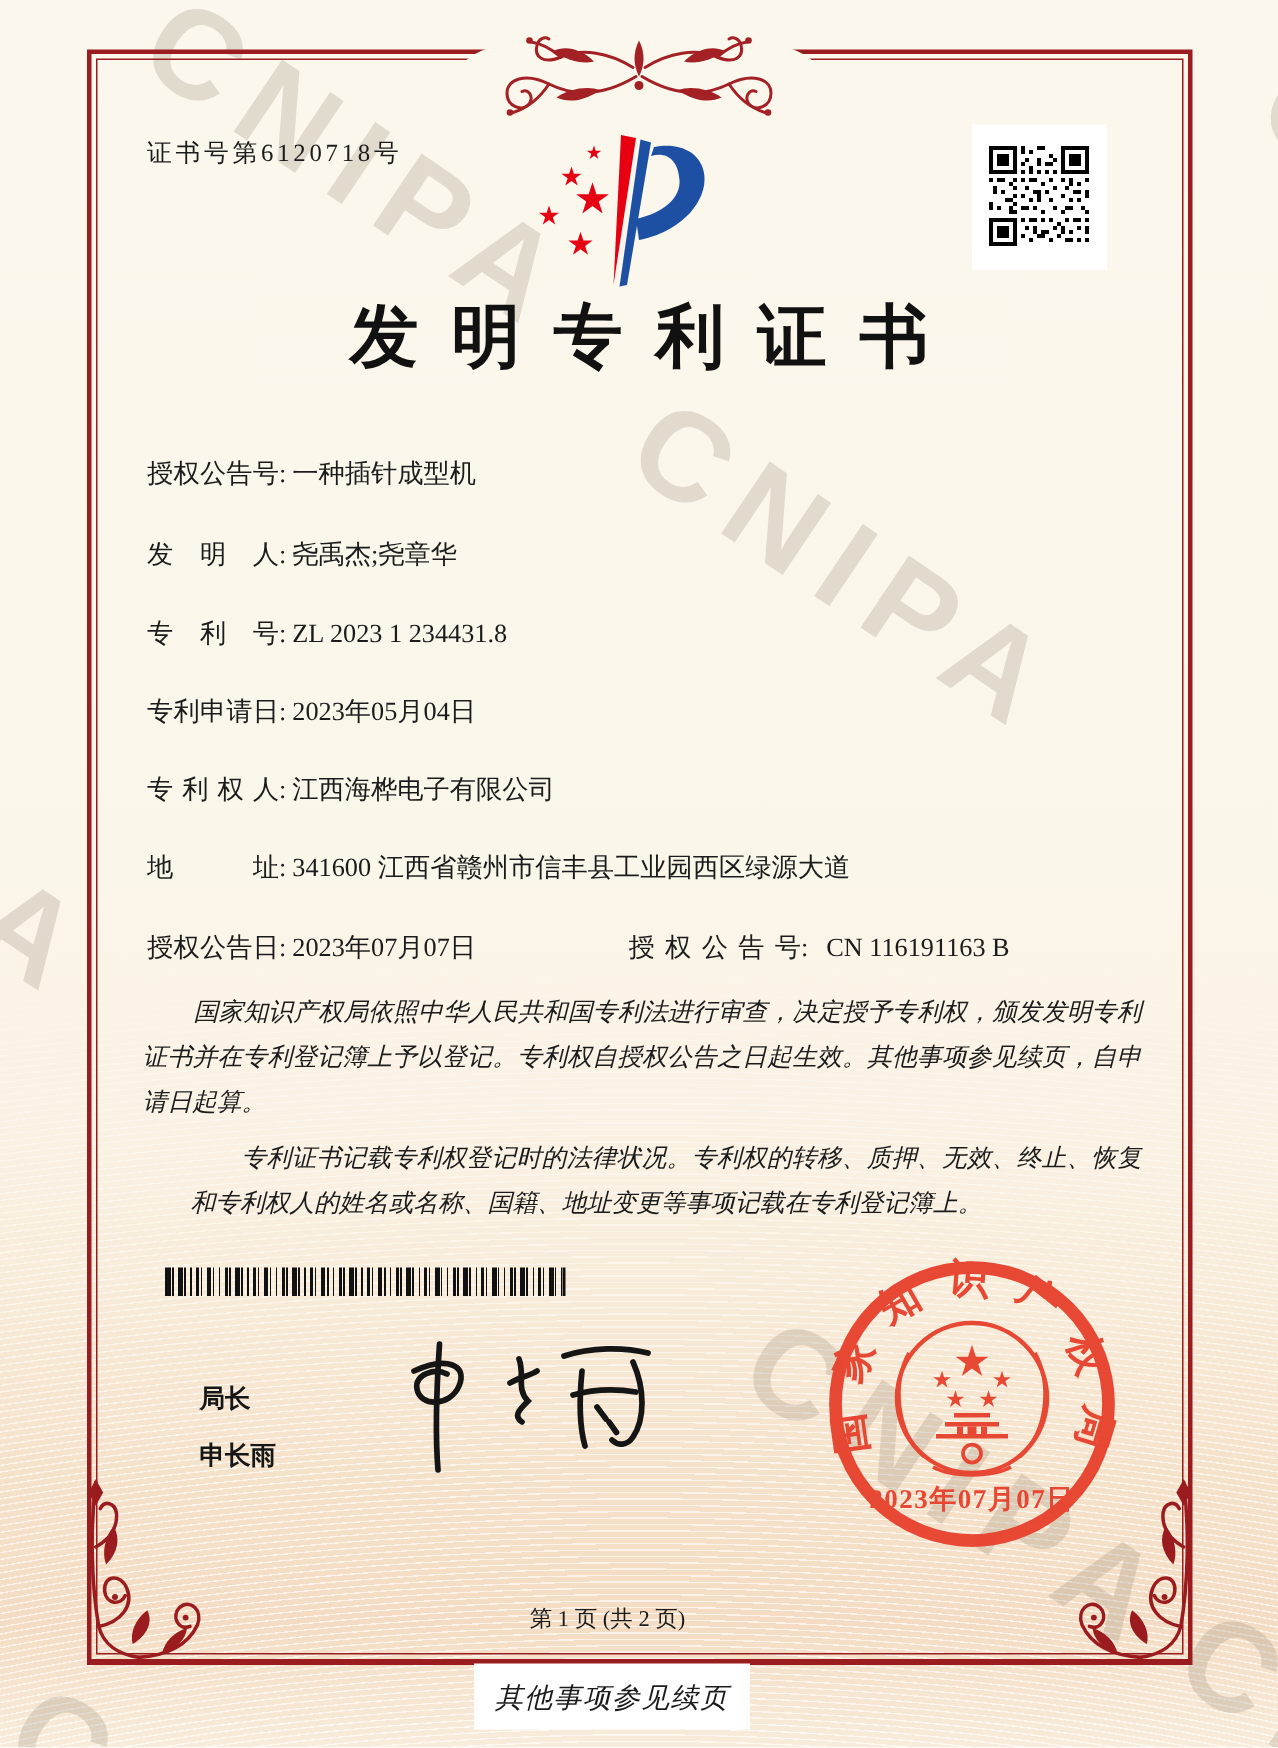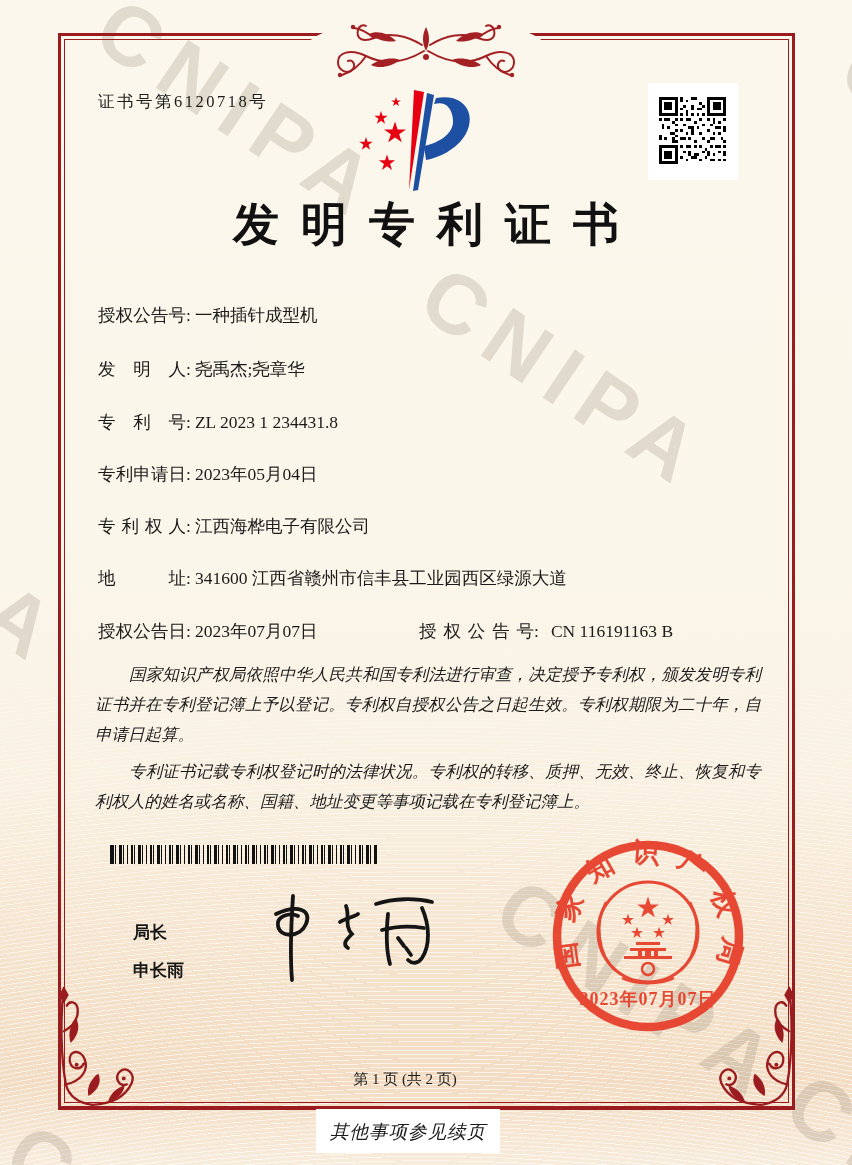--- a/index.html
+++ b/index.html
@@ -41,21 +41,21 @@
   .fields{position:absolute;left:98px;top:303px;width:700px;z-index:5;}
   .frow{position:absolute;left:0;white-space:nowrap;font-size:17.5px;}
   .r1{top:0}.r2{top:54px}.r3{top:107px}.r4{top:159px}.r5{top:211px}.r6{top:263px}.r7{top:316px}
   .flabel{display:inline-block;width:88px;text-align:justify;text-align-last:justify;}
   .flabel.w115{width:115px;}
   .fvalue{margin-left:4px;}
   .pair2{position:absolute;left:321px;top:0;}
   .pair2 .fvalue{margin-left:12px;}
   .paras{position:absolute;left:95px;top:660px;width:666px;z-index:5;}
   .paras p{margin:0;font-size:16.5px;line-height:30px;text-align:justify;text-indent:34px;font-style:italic;}
-  .paras p + p{margin-top:7px;}
+  .paras p + p{margin-top:7px;margin-left:32px;}
   .barcode{
     position:absolute;left:110px;top:845px;width:263px;height:19px;z-index:5;
     border-left:2px solid #111;border-right:2px solid #111;
     background:repeating-linear-gradient(90deg,
       #111 0 2px,rgba(0,0,0,0) 2px 3px,#111 3px 4px,rgba(0,0,0,0) 4px 7px,
       #111 7px 10px,rgba(0,0,0,0) 10px 11px,#111 11px 12px,rgba(0,0,0,0) 12px 15px,
       #111 15px 16px,rgba(0,0,0,0) 16px 19px);
   }
   .director{position:absolute;left:108px;top:921px;z-index:5;font-family:Liberation Sans, sans-serif;font-size:17px;font-weight:600;color:#161616;margin-left:25px;}
   .director .name{margin-top:15px;}
@@ -201,21 +201,21 @@
     </div>
     <div class="frow r7">
       <span class="flabel">授权公告日</span><span>:</span><span class="fvalue">2023年07月07日</span>
       <span class="pair2">
         <span class="flabel w115">授权公告号</span><span>:</span><span class="fvalue">CN 116191163 B</span>
       </span>
     </div>
   </div>
 
   <div class="paras">
-    <p>国家知识产权局依照中华人民共和国专利法进行审查，决定授予专利权，颁发发明专利证书并在专利登记簿上予以登记。专利权自授权公告之日起生效。专利权期限为二十年，自申请日起算。</p>
+    <p>国家知识产权局依照中华人民共和国专利法进行审查，决定授予专利权，颁发发明专利证书并在专利登记簿上予以登记。专利权自授权公告之日起生效。其他事项参见续页，自申请日起算。</p>
     <p>专利证书记载专利权登记时的法律状况。专利权的转移、质押、无效、终止、恢复和专利权人的姓名或名称、国籍、地址变更等事项记载在专利登记簿上。</p>
   </div>
 
   <div class="barcode"></div>
 
   <div class="director">
     <div>局长</div>
     <div class="name">申长雨</div>
   </div>
 

